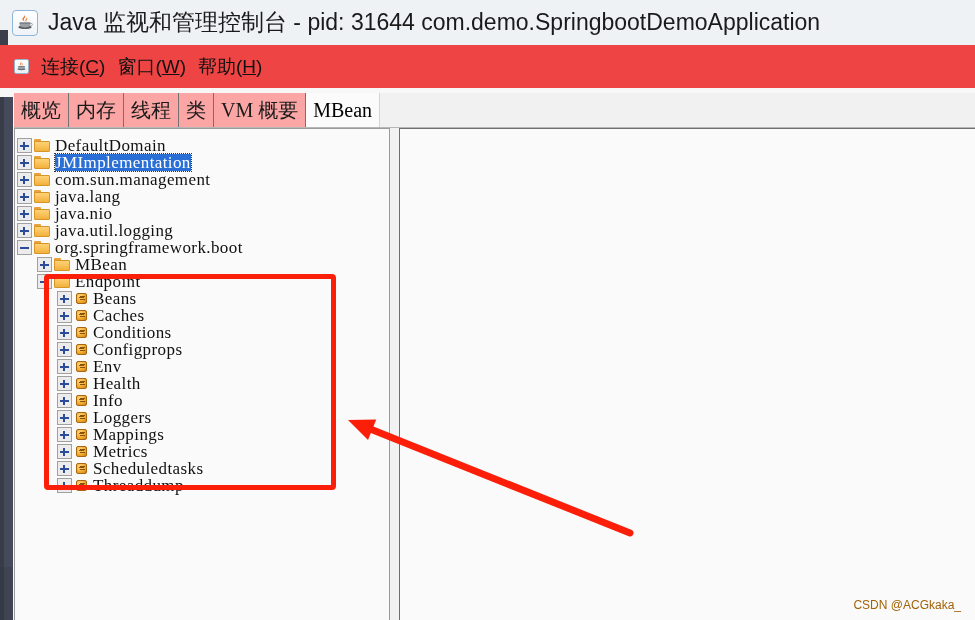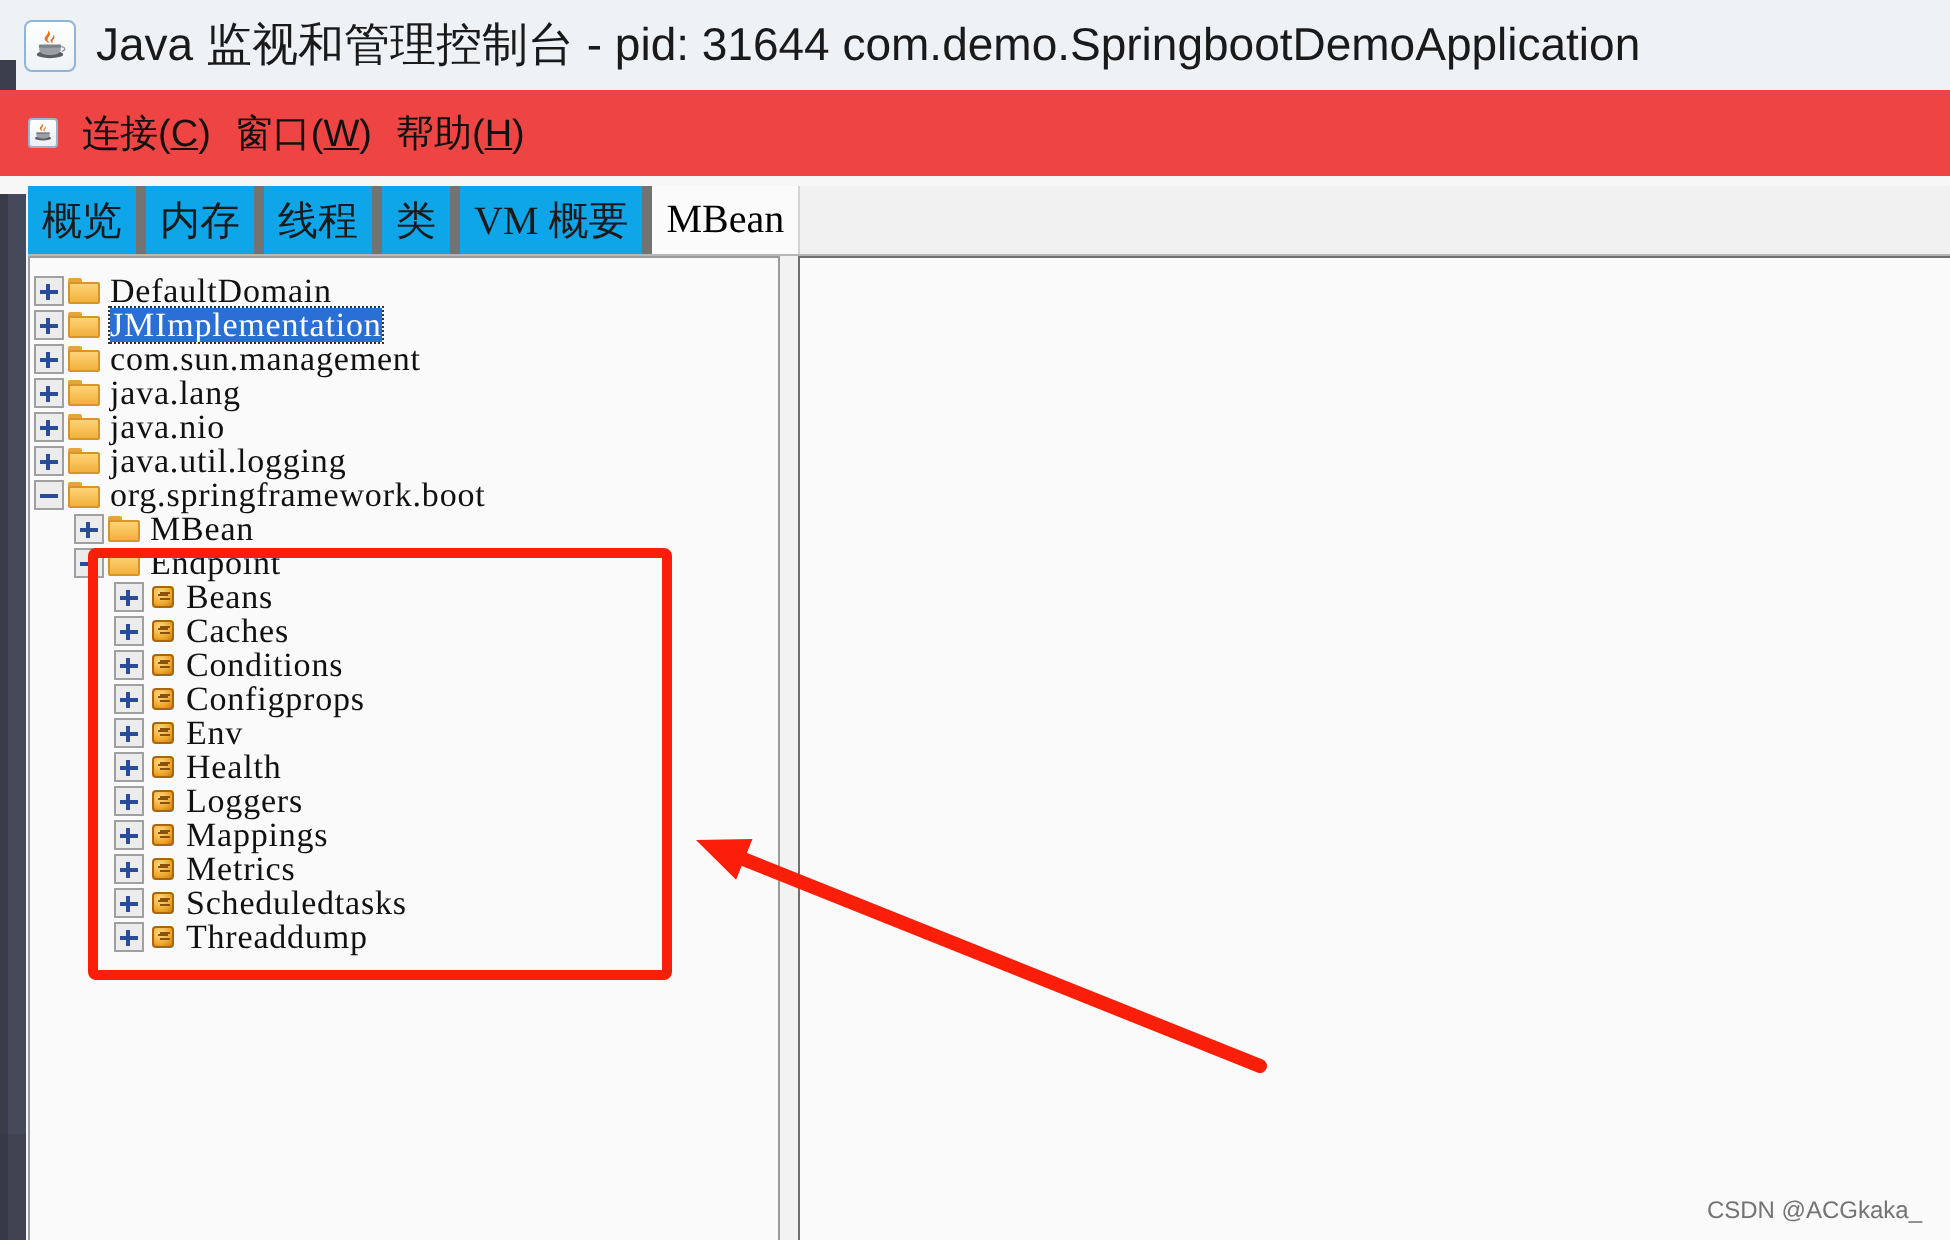--- a/index.html
+++ b/index.html
@@ -115,22 +115,22 @@
     display: flex;
     align-items: flex-end;
   }
   .tab {
     height: 34px;
     padding: 0 7px;
     display: flex;
     align-items: center;
     font-size: 20px;
     color: #1a1a1a;
-    background: #0ea5e9;
-    border-right: 5px solid #737373;
+    background: #fca5a5;
+    border-right: 1px solid #737373;
     box-sizing: border-box;
     font-family: "Liberation Serif", serif;
     white-space: nowrap;
     cursor: default;
   }
   .tab.active {
     background: #fbfbfb;
     border-right: 1px solid #d4d4d4;
     color: #000;
   }
@@ -287,21 +287,21 @@
     left: 0; top: 0;
     width: 975px; height: 620px;
     pointer-events: none;
   }
 
   
   #watermark {
     position: absolute;
     right: 14px; bottom: 8px;
     font-size: 12px;
-    color: #737373;
+    color: #a16207;
     font-family: "Liberation Sans", sans-serif;
     white-space: nowrap;
   }
 </style>
 </head>
 <body>
 
 <div id="titlebar">
   <div id="titlebar-left-accent"></div>
   <span class="java-icon-lg">
@@ -473,20 +473,27 @@
           <span class="mbean-icon">
             <span class="cube"></span>
           </span>
           <span class="node-label">Health</span>
         </div>
         <div class="tree-row ind-2">
           <span class="toggle plus"></span>
           <span class="mbean-icon">
             <span class="cube"></span>
           </span>
+          <span class="node-label">Info</span>
+        </div>
+        <div class="tree-row ind-2">
+          <span class="toggle plus"></span>
+          <span class="mbean-icon">
+            <span class="cube"></span>
+          </span>
           <span class="node-label">Loggers</span>
         </div>
         <div class="tree-row ind-2">
           <span class="toggle plus"></span>
           <span class="mbean-icon">
             <span class="cube"></span>
           </span>
           <span class="node-label">Mappings</span>
         </div>
         <div class="tree-row ind-2">

